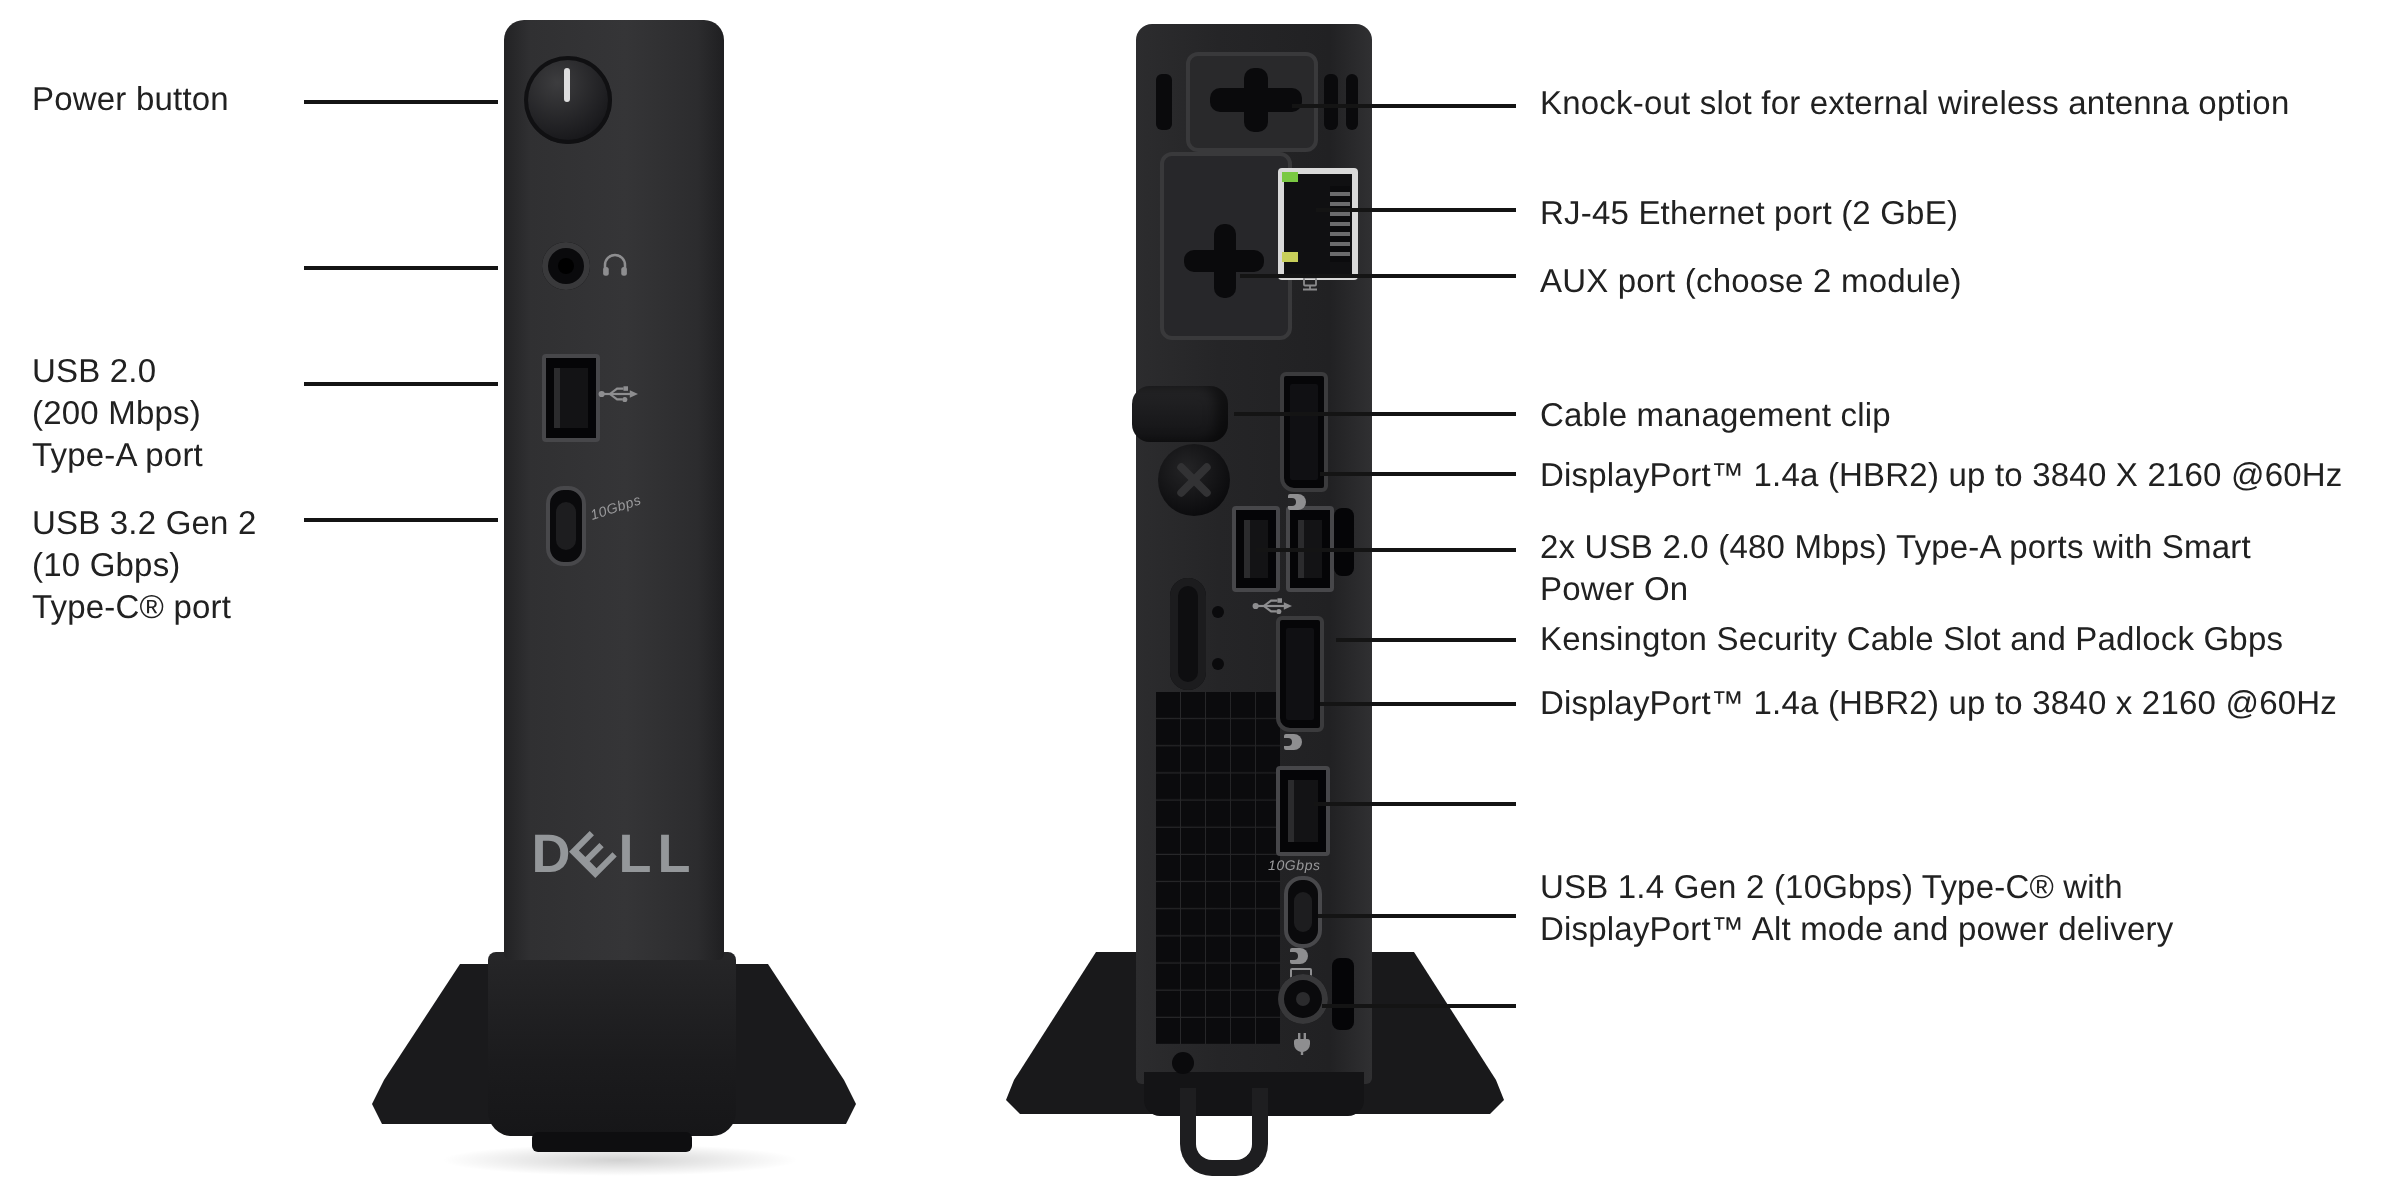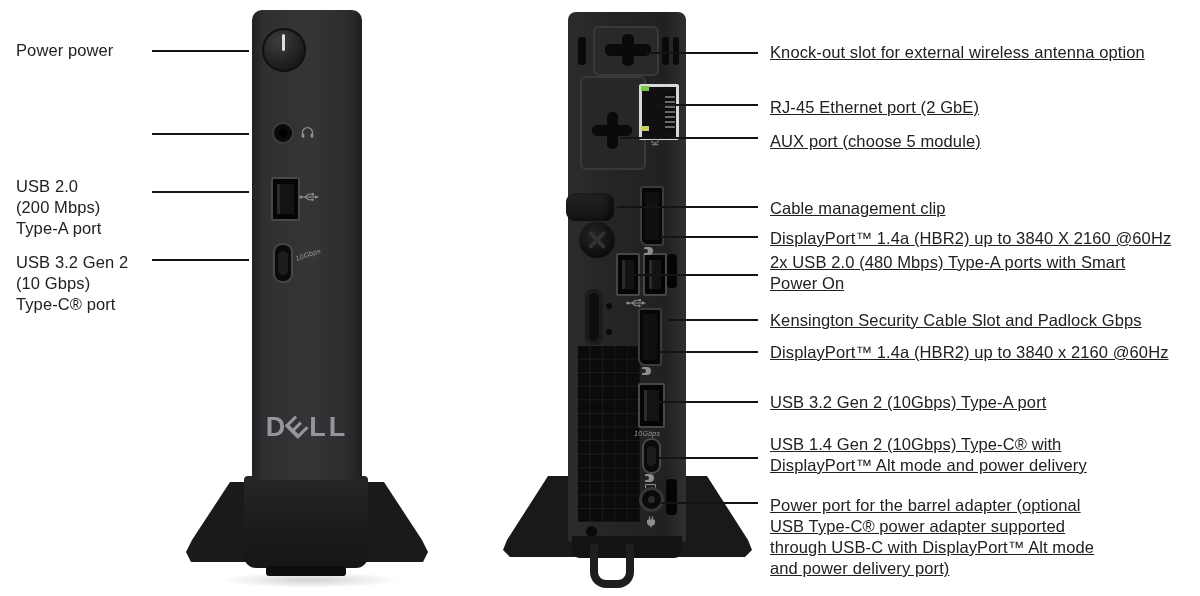--- a/index.html
+++ b/index.html
@@ -7,21 +7,21 @@
     position:relative;width:1200px;height:596px;background:#ffffff;
     font-family:"Liberation Sans","DejaVu Sans",sans-serif;
     overflow:hidden;
   }
   
   .cl{
     position:absolute;color:#212121;font-size:16.5px;line-height:21px;
     white-space:pre-line;letter-spacing:.1px;
   }
   .cl.left{left:16px;}
-  .cl.right{left:770px;text-decoration:underline;}
+  .cl.right{left:770px;}
   
   .ln{position:absolute;height:2px;background:#141414;z-index:6;}
   
   .front-tower{
     position:absolute;left:252px;top:10px;width:110px;height:470px;
     background:linear-gradient(90deg,#222224 0%,#303032 12%,#353537 55%,#2c2c2e 88%,#1f1f21 100%);
     border-radius:10px 10px 3px 3px;z-index:3;
   }
   .front-stand-col{
     position:absolute;left:244px;top:476px;width:124px;height:92px;
@@ -119,21 +119,21 @@
   }
   .barrel .pin{position:absolute;left:9px;top:9px;width:7px;height:7px;border-radius:50%;background:#2b2b2d;}
   .wings-svg{position:absolute;left:0;top:0;z-index:1;}
   .icon{position:absolute;z-index:5;line-height:0;}
 </style>
 </head>
 <body>
 
 <div class="canvas">
 
-  <div class="cl left" style="top:40px">Power power</div>
+  <div class="cl left" style="top:40px">Power button</div>
   <div class="cl left" style="top:176px">USB 2.0
 (200 Mbps)
 Type-A port</div>
   <div class="cl left" style="top:252px">USB 3.2 Gen 2
 (10 Gbps)
 Type-C® port</div>
 
   <div class="ln" style="left:152px;top:50px;width:97px"></div>
   <div class="ln" style="left:152px;top:133px;width:97px"></div>
   <div class="ln" style="left:152px;top:191px;width:97px"></div>
@@ -288,28 +288,23 @@
   <div class="ln" style="left:660px;top:236px;width:98px"></div>
   <div class="ln" style="left:628px;top:274px;width:130px"></div>
   <div class="ln" style="left:668px;top:319px;width:90px"></div>
   <div class="ln" style="left:660px;top:351px;width:98px"></div>
   <div class="ln" style="left:657px;top:401px;width:101px"></div>
   <div class="ln" style="left:659px;top:457px;width:99px"></div>
   <div class="ln" style="left:661px;top:502px;width:97px"></div>
 
   <div class="cl right" style="top:42px">Knock-out slot for external wireless antenna option</div>
   <div class="cl right" style="top:97px">RJ-45 Ethernet port (2 GbE)</div>
-  <div class="cl right" style="top:131px">AUX port (choose 5 module)</div>
+  <div class="cl right" style="top:131px">AUX port (choose 2 module)</div>
   <div class="cl right" style="top:198px">Cable management clip</div>
   <div class="cl right" style="top:228px">DisplayPort™ 1.4a (HBR2) up to 3840 X 2160 @60Hz</div>
-  <div class="cl right" style="top:252px">2x USB 2.0 (480 Mbps) Type-A ports with Smart
+  <div class="cl right" style="top:264px">2x USB 2.0 (480 Mbps) Type-A ports with Smart
 Power On</div>
   <div class="cl right" style="top:310px">Kensington Security Cable Slot and Padlock Gbps</div>
   <div class="cl right" style="top:342px">DisplayPort™ 1.4a (HBR2) up to 3840 x 2160 @60Hz</div>
-  <div class="cl right" style="top:392px">USB 3.2 Gen 2 (10Gbps) Type-A port</div>
   <div class="cl right" style="top:434px">USB 1.4 Gen 2 (10Gbps) Type-C® with
 DisplayPort™ Alt mode and power delivery</div>
-  <div class="cl right" style="top:495px">Power port for the barrel adapter (optional
-USB Type-C® power adapter supported
-through USB-C with DisplayPort™ Alt mode
-and power delivery port)</div>
 
 </div>
 
 </body></html>

